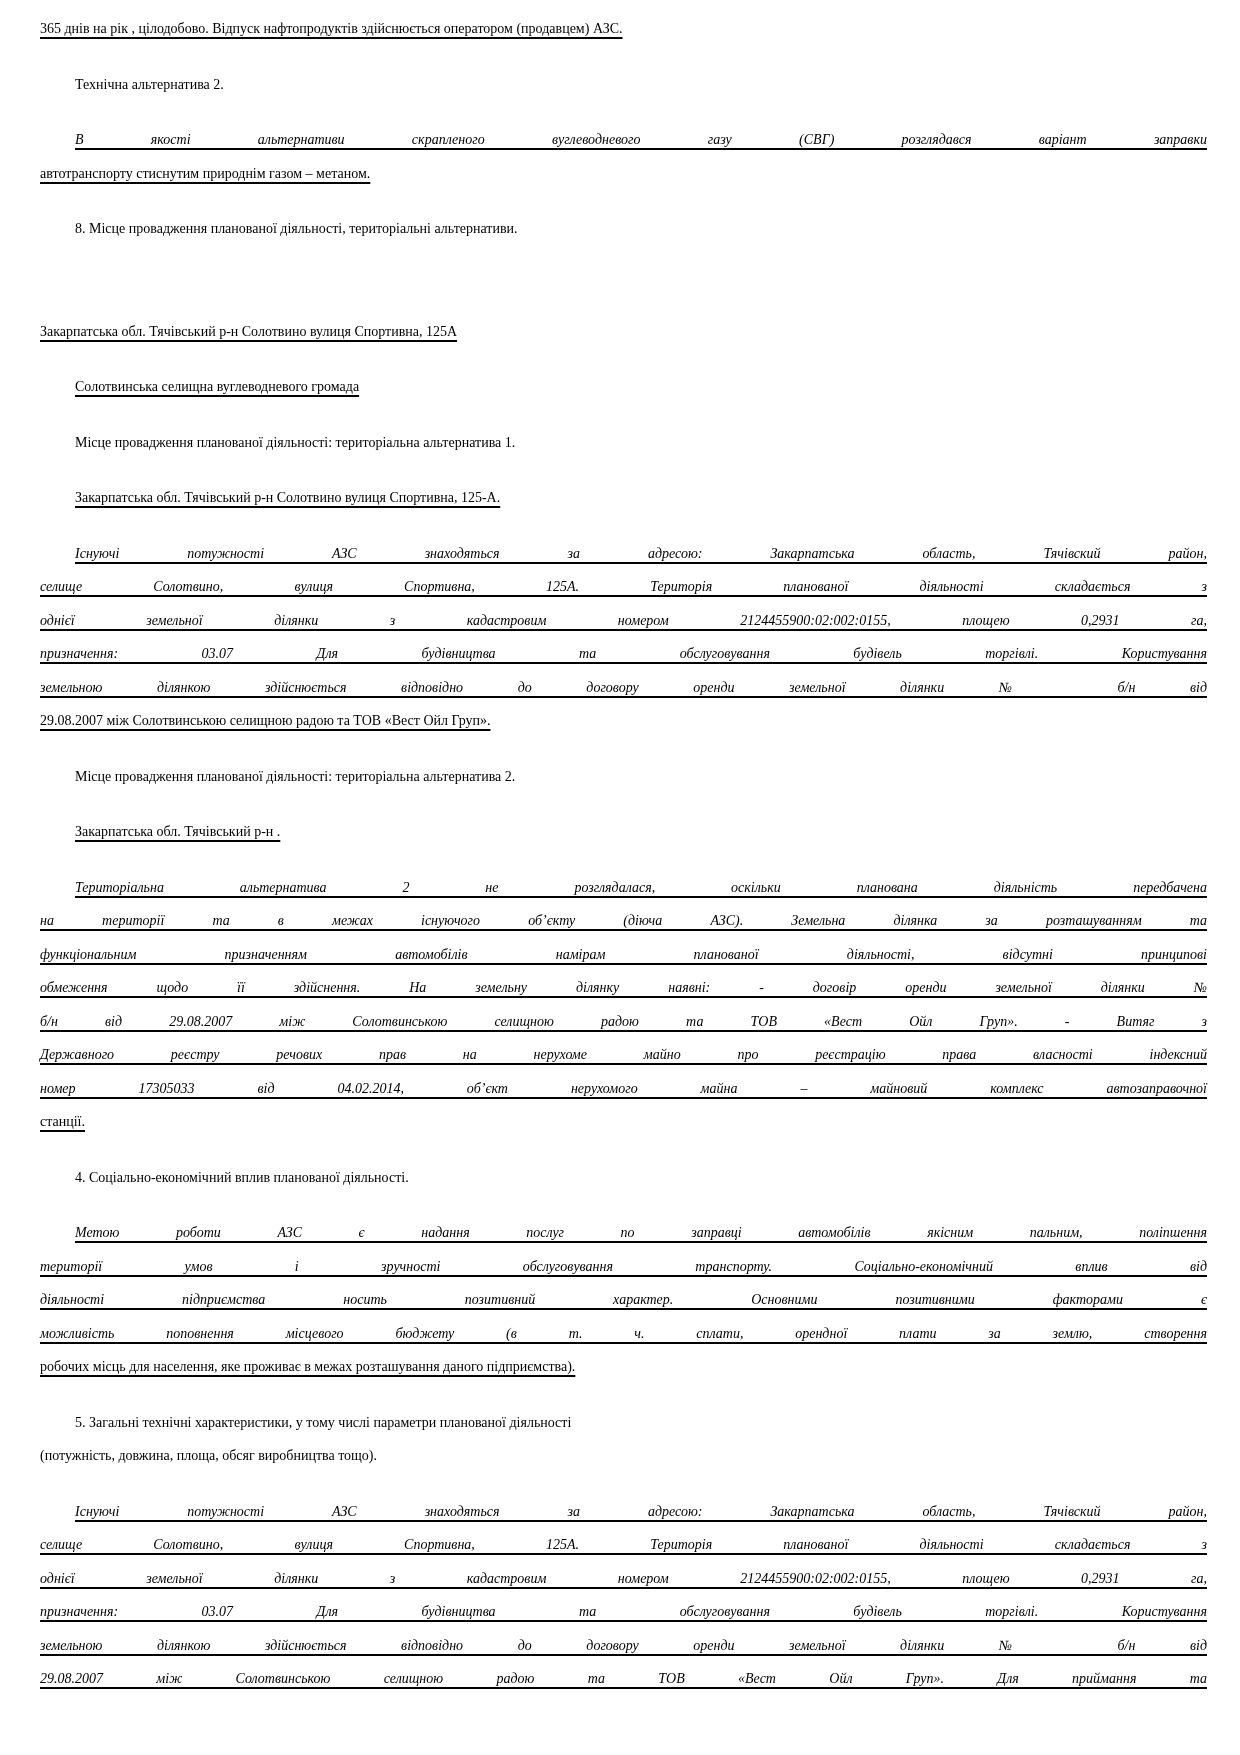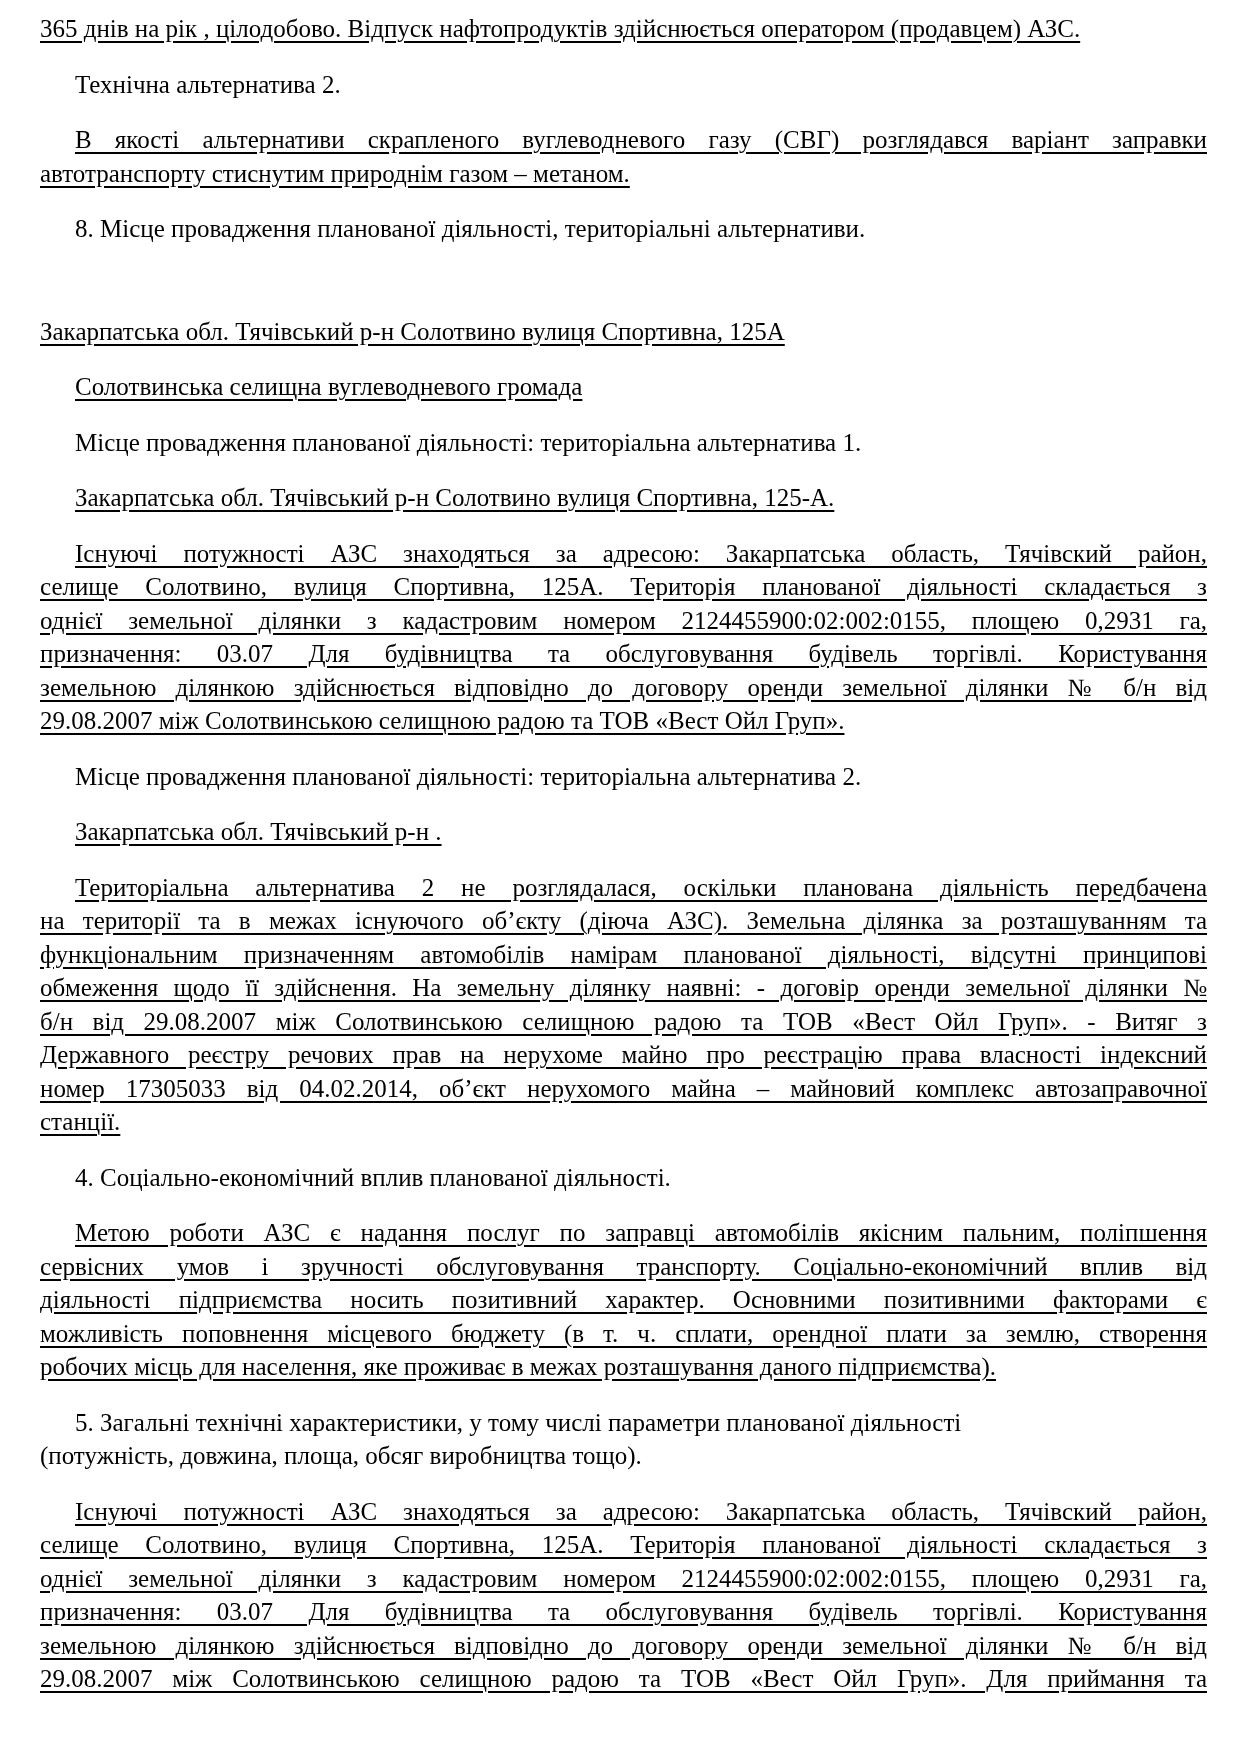--- a/index.html
+++ b/index.html
@@ -16,37 +16,38 @@
   }
   #doc {
     box-sizing: border-box;
     width: 1240px;
     height: 1755px;
     padding: 12px 33px 0 40px;
     overflow: hidden;
   }
   .para {
     margin: 0 0 22px 0;
-    font-size: 25px;
+    font-size: 14px;
     line-height: 33.5px;
   }
   .para.spacer {
     height: 25px;
   }
   .line {
     min-height: 33.5px;
   }
   .line.u {
     text-decoration: underline;
     text-decoration-thickness: 1.8px;
     text-underline-offset: 4px;
   }
   .line.j {
     text-align: justify;
     text-align-last: justify;
+    font-style: italic;
   }
   .line.indent {
     text-indent: 35px;
   }
 </style>
 </head>
 <body>
 
 <div id="doc">
     <div class="para">
@@ -97,21 +98,21 @@
       <div class="line u j">б/н від 29.08.2007 між Солотвинською селищною радою та ТОВ «Вест Ойл Груп». - Витяг з</div>
       <div class="line u j">Державного реєстру речових прав на нерухоме майно про реєстрацію права власності індексний</div>
       <div class="line u j">номер 17305033 від 04.02.2014, об’єкт нерухомого майна – майновий комплекс автозаправочної</div>
       <div class="line u">станції.</div>
     </div>
     <div class="para">
       <div class="line indent">4. Соціально-економічний вплив планованої діяльності.</div>
     </div>
     <div class="para">
       <div class="line u j indent">Метою роботи АЗС є надання послуг по заправці автомобілів якісним пальним, поліпшення</div>
-      <div class="line u j">сервісних умов і зручності обслуговування транспорту. Соціально-економічний вплив від</div>
+      <div class="line u j">території умов і зручності обслуговування транспорту. Соціально-економічний вплив від</div>
       <div class="line u j">діяльності підприємства носить позитивний характер. Основними позитивними факторами є</div>
       <div class="line u j">можливість поповнення місцевого бюджету (в т. ч. сплати, орендної плати за землю, створення</div>
       <div class="line u">робочих місць для населення, яке проживає в межах розташування даного підприємства).</div>
     </div>
     <div class="para">
       <div class="line indent">5. Загальні технічні характеристики, у тому числі параметри планованої діяльності</div>
       <div class="line">(потужність, довжина, площа, обсяг виробництва тощо).</div>
     </div>
     <div class="para">
       <div class="line u j indent">Існуючі потужності АЗС знаходяться за адресою: Закарпатська область, Тячівский район,</div>

